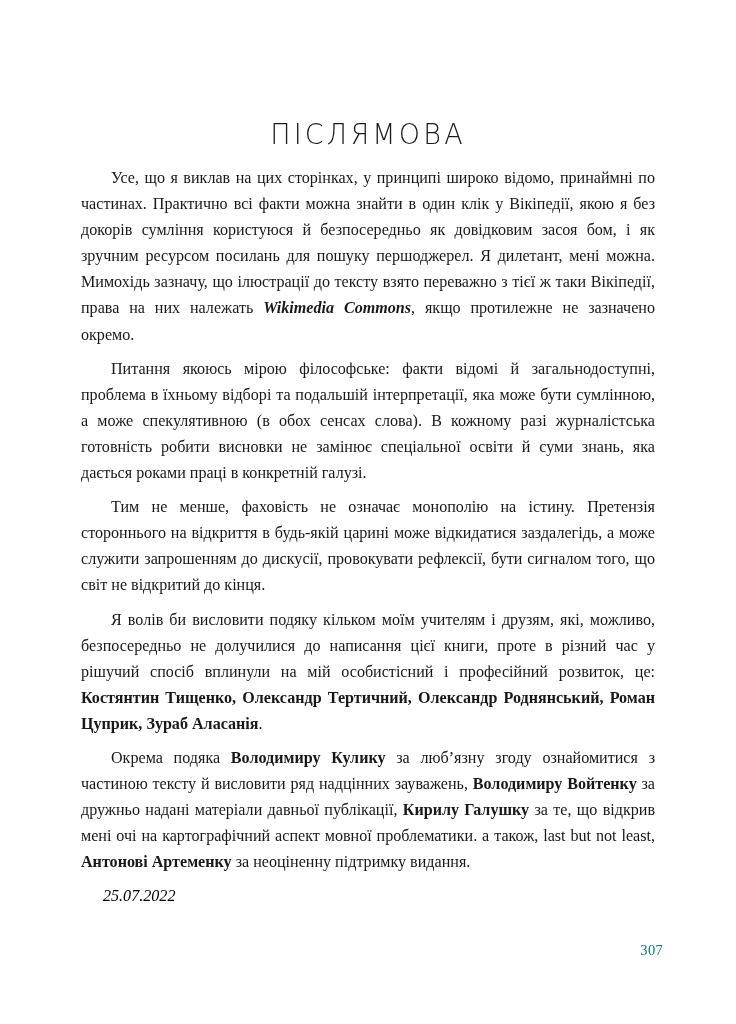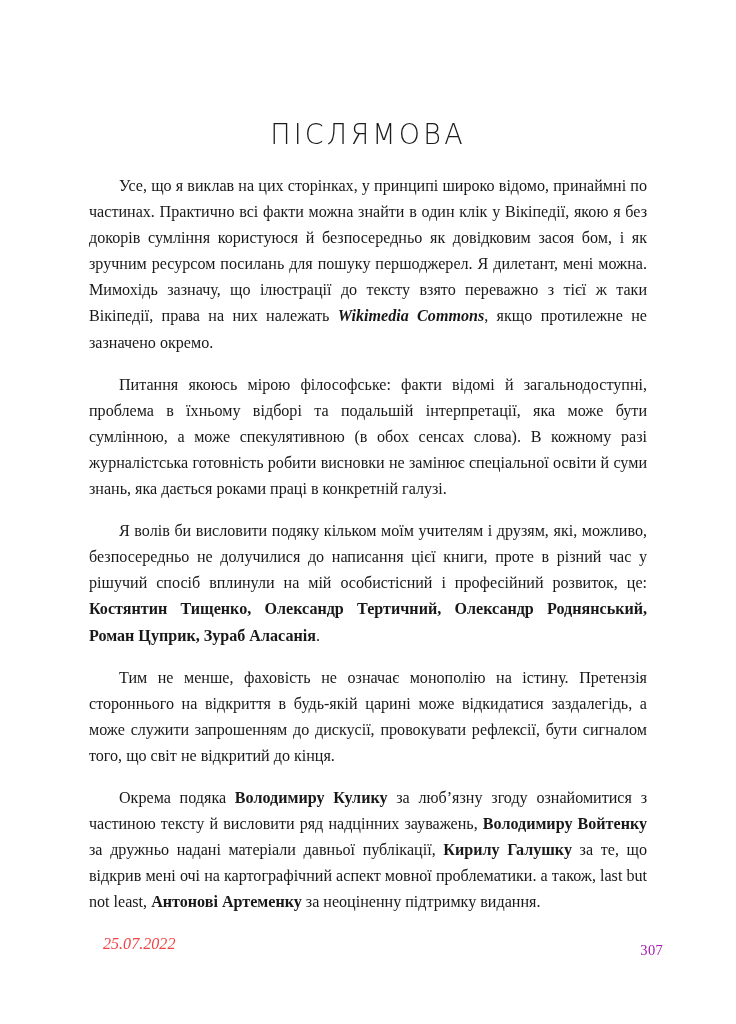--- a/index.html
+++ b/index.html
@@ -48,74 +48,74 @@
 
   
   .body-block {
     position: absolute;
     left: 73px;
     top: 157px;
     width: 590px;
   }
 
   p.para {
-    margin: 16px;
+    margin: 8px;
     text-align: justify;
     text-justify: inter-word;
     text-indent: 30px;
     font-size: 16.1px;
     line-height: 26.1px;
     color: #181818;
     hyphens: none;
   }
 
   p.para:last-of-type {
     text-align: left;
   }
 
   .date-line {
     margin: 0;
     margin-top: 2px;
     text-indent: 30px;
     font-size: 16.1px;
     line-height: 26.1px;
     font-style: italic;
-    color: #ef4444;
+    color: #000000;
     font-family: Liberation Serif, serif;
   }
 
   b, .b {
     font-weight: bold;
   }
   .bi {
     font-weight: bold;
     font-style: italic;
   }
 
   
   .folio {
     position: absolute;
     right: 73px;
     top: 942px;
     font-size: 14.5px;
-    color: #a21caf;
+    color: #0f766e;
     letter-spacing: 0.3px;
   }
 </style>
 </head>
 <body>
 
 <div class="page">
 
   <h1 class="chapter-title">ПІСЛЯМОВА</h1>
 
   <div class="body-block">
     <p class="para"><span>Усе, що я виклав на цих сторінках, у принципі широко відомо, принаймні по частинах. Практично всі факти можна знайти в один клік у Вікіпедії, якою я без докорів сумління користуюся й безпосередньо як довідковим засоя бом, і як зручним ресурсом посилань для пошуку першоджерел. Я дилетант, мені можна. Мимохідь зазначу, що ілюстрації до тексту взято переважно з тієї ж таки Вікіпедії, права на них належать </span><span class="bi">Wikimedia Commons</span><span>, якщо протилежне не зазначено окремо.</span></p>
     <p class="para"><span>Питання якоюсь мірою філософське: факти відомі й загальнодоступні, проблема в їхньому відборі та подальшій інтерпретації, яка може бути сумлінною, а може спекулятивною (в обох сенсах слова). В кожному разі журналістська готовність робити висновки не замінює спеціальної освіти й суми знань, яка дається роками праці в конкретній галузі.</span></p>
+    <p class="para"><span>Тим не менше, фаховість не означає монополію на істину. Претензія стороннього на відкриття в будь-якій царині може відкидатися заздалегідь, а може служити запрошенням до дискусії, провокувати рефлексії, бути сигналом того, що світ не відкритий до кінця.</span></p>
     <p class="para"><span>Я волів би висловити подяку кільком моїм учителям і друзям, які, можливо, безпосередньо не долучилися до написання цієї книги, проте в різний час у рішучий спосіб вплинули на мій особистісний і професійний розвиток, це: </span><span class="b">Костянтин Тищенко, Олександр Тертичний, Олександр Роднянський, Роман Цуприк, Зураб Аласанія</span><span>.</span></p>
-    <p class="para"><span>Тим не менше, фаховість не означає монополію на істину. Претензія стороннього на відкриття в будь-якій царині може відкидатися заздалегідь, а може служити запрошенням до дискусії, провокувати рефлексії, бути сигналом того, що світ не відкритий до кінця.</span></p>
     <p class="para"><span>Окрема подяка </span><span class="b">Володимиру Кулику</span><span> за люб’язну згоду ознайомитися з частиною тексту й висловити ряд надцінних зауважень, </span><span class="b">Володимиру Войтенку</span><span> за дружньо надані матеріали давньої публікації, </span><span class="b">Кирилу Галушку</span><span> за те, що відкрив мені очі на картографічний аспект мовної проблематики. а також, last but not least, </span><span class="b">Антонові Артеменку</span><span> за неоціненну підтримку видання.</span></p>
     <p class="date-line">25.07.2022</p>
   </div>
 
   <div class="folio">307</div>
 
 </div>
 
 </body></html>

